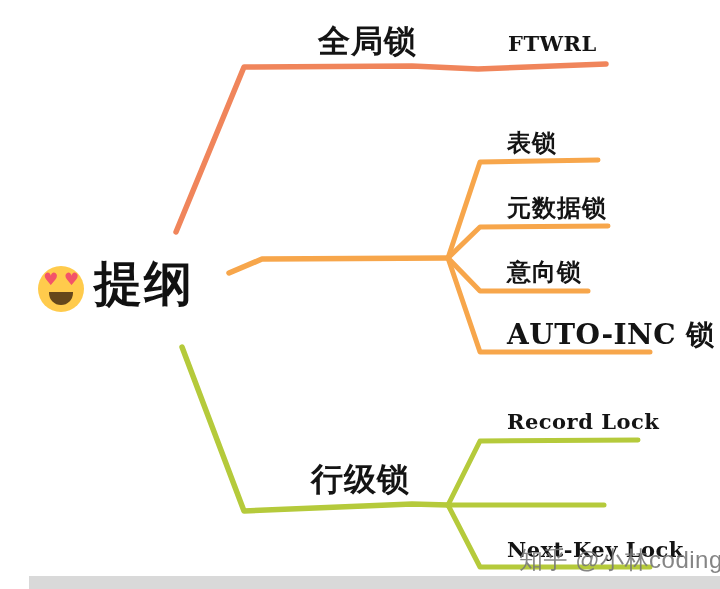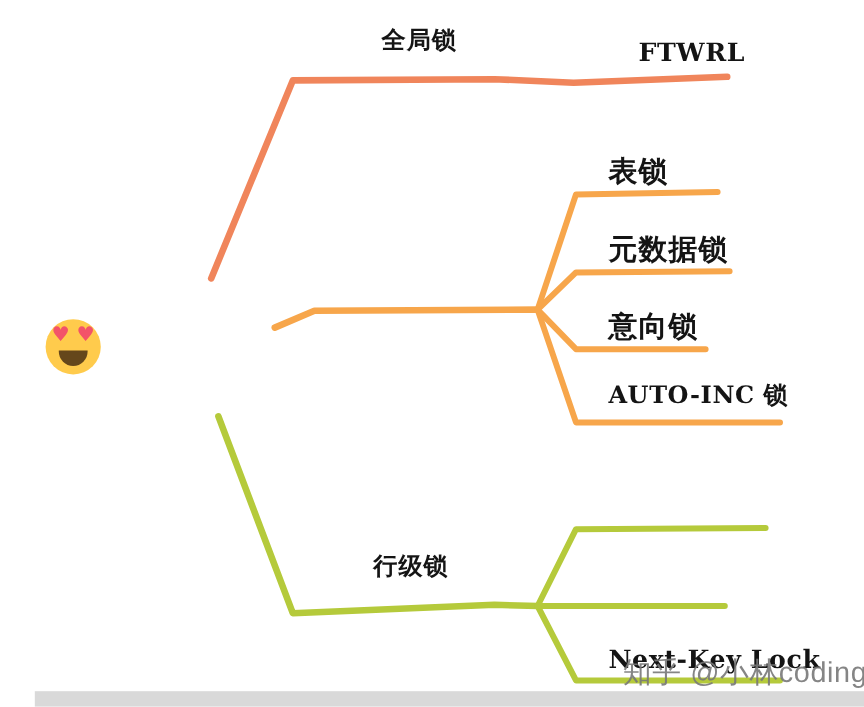--- a/index.html
+++ b/index.html
@@ -7,29 +7,29 @@
     width:720px;height:589px;position:relative;overflow:hidden;
     background:#ffffff;
     font-family:"Liberation Sans","DejaVu Sans",sans-serif;
   }
   .stage{position:absolute;inset:0;}
   svg.links{position:absolute;left:0;top:0;z-index:1;}
   .node{
     position:absolute;z-index:2;color:#141414;white-space:nowrap;
     font-weight:700;
   }
-  .cn-big{font-size:20px;letter-spacing:1px;}
+  .cn-big{font-size:32px;letter-spacing:1px;}
   .cn-mid{font-size:24px;letter-spacing:1px;}
   .en-lock{
     font-family:"DejaVu Serif","Liberation Serif",serif;
     font-size:21px;font-weight:700;letter-spacing:.5px;
   }
   .mixed-lock{
     font-family:"DejaVu Serif","Liberation Serif",serif;
-    font-size:20px;font-weight:700;letter-spacing:.5px;
+    font-size:28px;font-weight:700;letter-spacing:.5px;
   }
   .root-label{
     font-size:48px;font-weight:800;letter-spacing:2px;color:#111;
   }
   
   .emoji-face{
     position:absolute;left:38px;top:266px;width:46px;height:46px;
     background:#FFCB4C;border-radius:50%;z-index:2;
   }
   .emoji-face .heart{
@@ -71,28 +71,30 @@
     <polyline points="448,505 480,441 638,440" fill="none" stroke-width="5" stroke-linecap="round" stroke-linejoin="round" stroke="#B5CA3B"></polyline>
     <polyline points="448,505 480,505 604,505" fill="none" stroke-width="5" stroke-linecap="round" stroke-linejoin="round" stroke="#B5CA3B"></polyline>
     <polyline points="448,505 480,567 650,567" fill="none" stroke-width="5" stroke-linecap="round" stroke-linejoin="round" stroke="#B5CA3B"></polyline>
   </svg>
 
   <div class="emoji-face">
     <span class="heart left">♥</span>
     <span class="heart right">♥</span>
     <div class="mouth"></div>
   </div>
+  <div class="node root-label" style="left:94px;top:252px;">提纲</div>
 
   <div class="node cn-big" style="left:318px;top:20px;">全局锁</div>
-  <div class="node en-lock" style="left:532px;top:31px;text-align:right;">FTWRL</div>
+  <div class="node en-lock" style="left:508px;top:31px;text-align:right;">FTWRL</div>
 
   <div class="node cn-mid" style="left:507px;top:127px;">表锁</div>
   <div class="node cn-mid" style="left:507px;top:192px;">元数据锁</div>
   <div class="node cn-mid" style="left:507px;top:256px;">意向锁</div>
   <div class="node mixed-lock" style="left:507px;top:316px;">AUTO-INC 锁</div>
 
   <div class="node cn-big" style="left:311px;top:458px;">行级锁</div>
+  <div class="node en-lock" style="left:507px;top:409px;">Record Lock</div>
   <div class="node en-lock" style="left:507px;top:537px;">Next-Key Lock</div>
 
   <div class="watermark">知乎 @小林coding</div>
   <div class="bottom-strip"></div>
 
 </div>
 
 </body></html>

